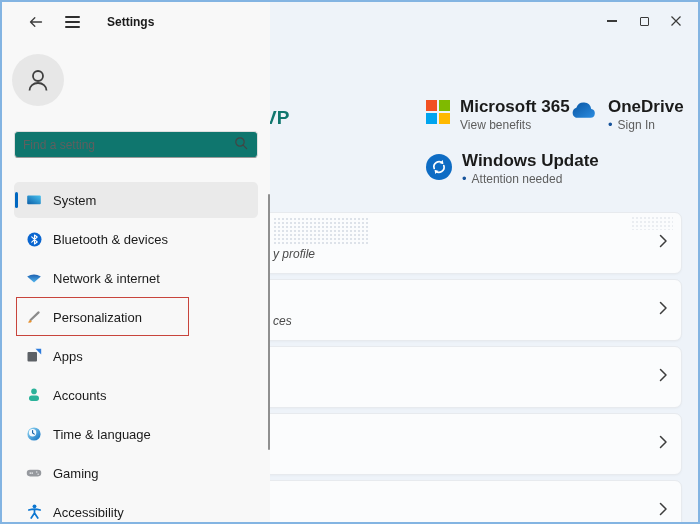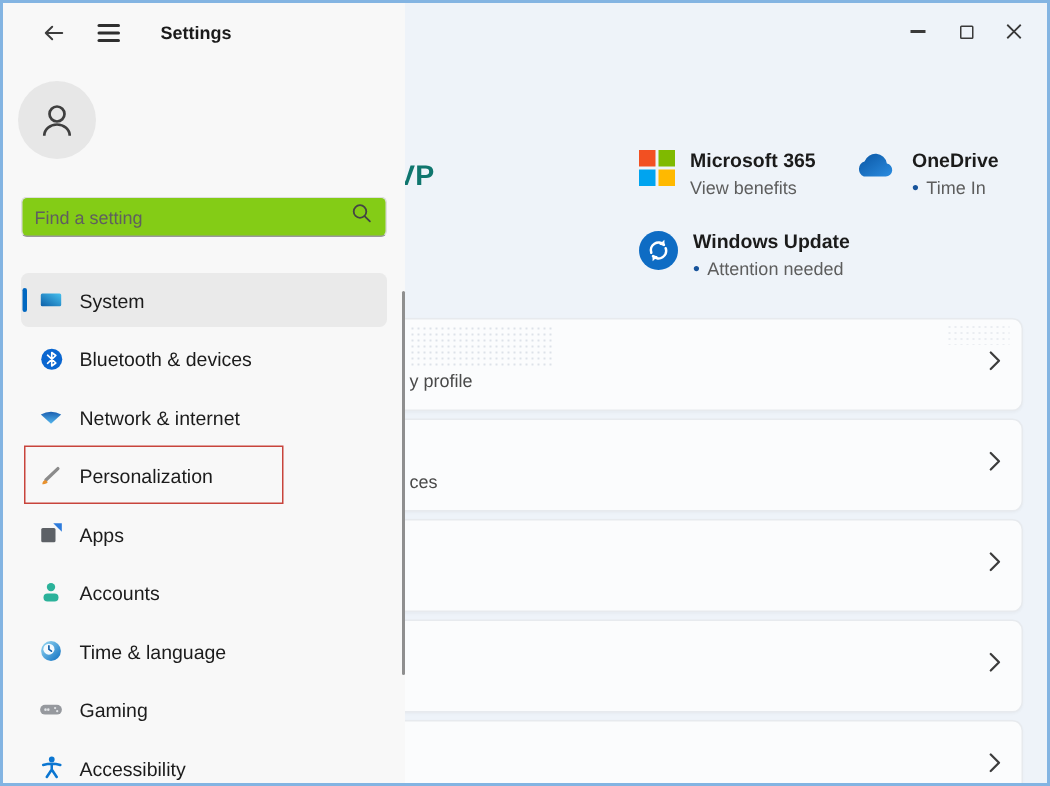--- a/index.html
+++ b/index.html
@@ -19,31 +19,31 @@
   .glyph-min{ width:10px; height:1.4px; background:#3a3a3a; }
   .glyph-max{ width:9px; height:9px; border:1.3px solid #3a3a3a; border-radius:1px; }
 
   .main-heading{
     position:absolute; left:262px; top:105px;
     font-size:19px; font-weight:700; color:#0f766e; letter-spacing:.2px;
   }
 
   .status-card{ position:absolute; display:flex; align-items:flex-start; }
   .sc-icon{ margin-right:10px; margin-top:2px; flex:0 0 auto; }
-  .sc-title{ font-size:13px; font-weight:700; color:#1b1b1b; line-height:17px; }
+  .sc-title{ font-size:17px; font-weight:700; color:#1b1b1b; line-height:17px; }
   .sc-sub{ font-size:12px; color:#5d5d5d; margin-top:3px; display:flex; align-items:center; }
   .sc-bullet{ color:#17539b; font-size:13px; margin-right:5px; line-height:12px; }
   .ms-grid{ width:24px; height:24px; display:grid; grid-template-columns:11px 11px; grid-template-rows:11px 11px; gap:2px; }
   .ms-grid i{ display:block; }
 
   .rows{ position:absolute; left:258px; right:16px; top:210px; display:flex; flex-direction:column; gap:5px; }
   .row-card{
     position:relative; height:62px; background:#fbfcfd;
     border:1px solid #e7eaee; border-radius:7px;
-    box-shadow:0 1px 2px rgba(0,0,0,.03); cursor:default;
+    box-shadow:0 1px 2px rgba(0,0,0,.03); cursor:default;font-style:italic;
   }
   .row-frag{ position:absolute; left:12px; top:34px; font-size:12px; color:#4a4a4a; }
   .row-chevron{ position:absolute; right:13px; top:50%; transform:translateY(-50%); }
   .tex{ position:absolute; background-image:radial-gradient(#c9d1db 0.8px, transparent 1px); background-size:4px 4px; opacity:.6; }
   .tex-a{ left:12px; top:4px; width:96px; height:28px; }
   .tex-b{ right:8px; top:3px; width:42px; height:14px; opacity:.35; }
 
   
   .sidebar{
     position:absolute; left:0; top:0; bottom:0; width:268px;
@@ -56,21 +56,21 @@
   .tb-title{ font-size:12px; font-weight:600; color:#1a1a1a; margin-left:22px; }
 
   .user{ position:absolute; left:10px; top:52px; display:flex; align-items:center; }
   .avatar{ width:52px; height:52px; border-radius:50%; background:#e7e7e7; display:flex; align-items:center; justify-content:center; }
   .user-name{ font-size:14px; font-weight:700; color:#1b1b1b; }
   .user-sub{ font-size:11.5px; color:#3d3d3d; margin-top:3px; }
   .user-text{ margin-left:16px; }
 
   .searchbox{
     position:absolute; left:12px; top:129px; width:244px; height:27px;
-    background:#84cc16; border:1px solid #dedede; border-bottom:1px solid #9a9a9a;
+    background:#0f766e; border:1px solid #dedede; border-bottom:1px solid #9a9a9a;
     border-radius:4px; display:flex; align-items:center;
   }
   .searchbox input{
     flex:1; border:none; outline:none; background:transparent;
     font-family:inherit; font-size:12px; color:#1b1b1b; padding:0 8px;
   }
   .searchbox input::placeholder{ color:#5f5f5f; }
   .search-icon{ margin-right:9px; flex:0 0 auto; }
 
   .nav{ position:absolute; left:12px; top:180px; width:244px; display:flex; flex-direction:column; gap:3px;text-align:center; }
@@ -140,21 +140,21 @@
                 <stop offset="1" stop-color="#2b8ce0"></stop>
               </linearGradient>
             </defs>
           <path d="M9.5 20 h17.5 a5.3 5.3 0 0 0 .9-10.5 A9.3 9.3 0 0 0 10 8 A6.4 6.4 0 0 0 9.5 20 Z" fill="url(#gcloud)"></path>
         </svg>
       </span>
       <span>
         <div class="sc-title">OneDrive</div>
         <div class="sc-sub">
           <span class="sc-bullet">•</span>
-          <span>Time In</span>
+          <span>Sign In</span>
         </div>
       </span>
     </div>
 
     <div class="status-card" style="left:424px; top:150px;">
       <span class="sc-icon">
         <svg width="26" height="26" viewBox="0 0 26 26">
           <circle cx="13" cy="13" r="13" fill="#0e6cc4"></circle>
           <path d="M8.2 14.5 a5.1 5.1 0 0 1 8.4-5.3" fill="none" stroke="#ffffff" stroke-width="1.7" stroke-linecap="round"></path>
           <path d="M17.8 11.5 a5.1 5.1 0 0 1 -8.4 5.3" fill="none" stroke="#ffffff" stroke-width="1.7" stroke-linecap="round"></path>

